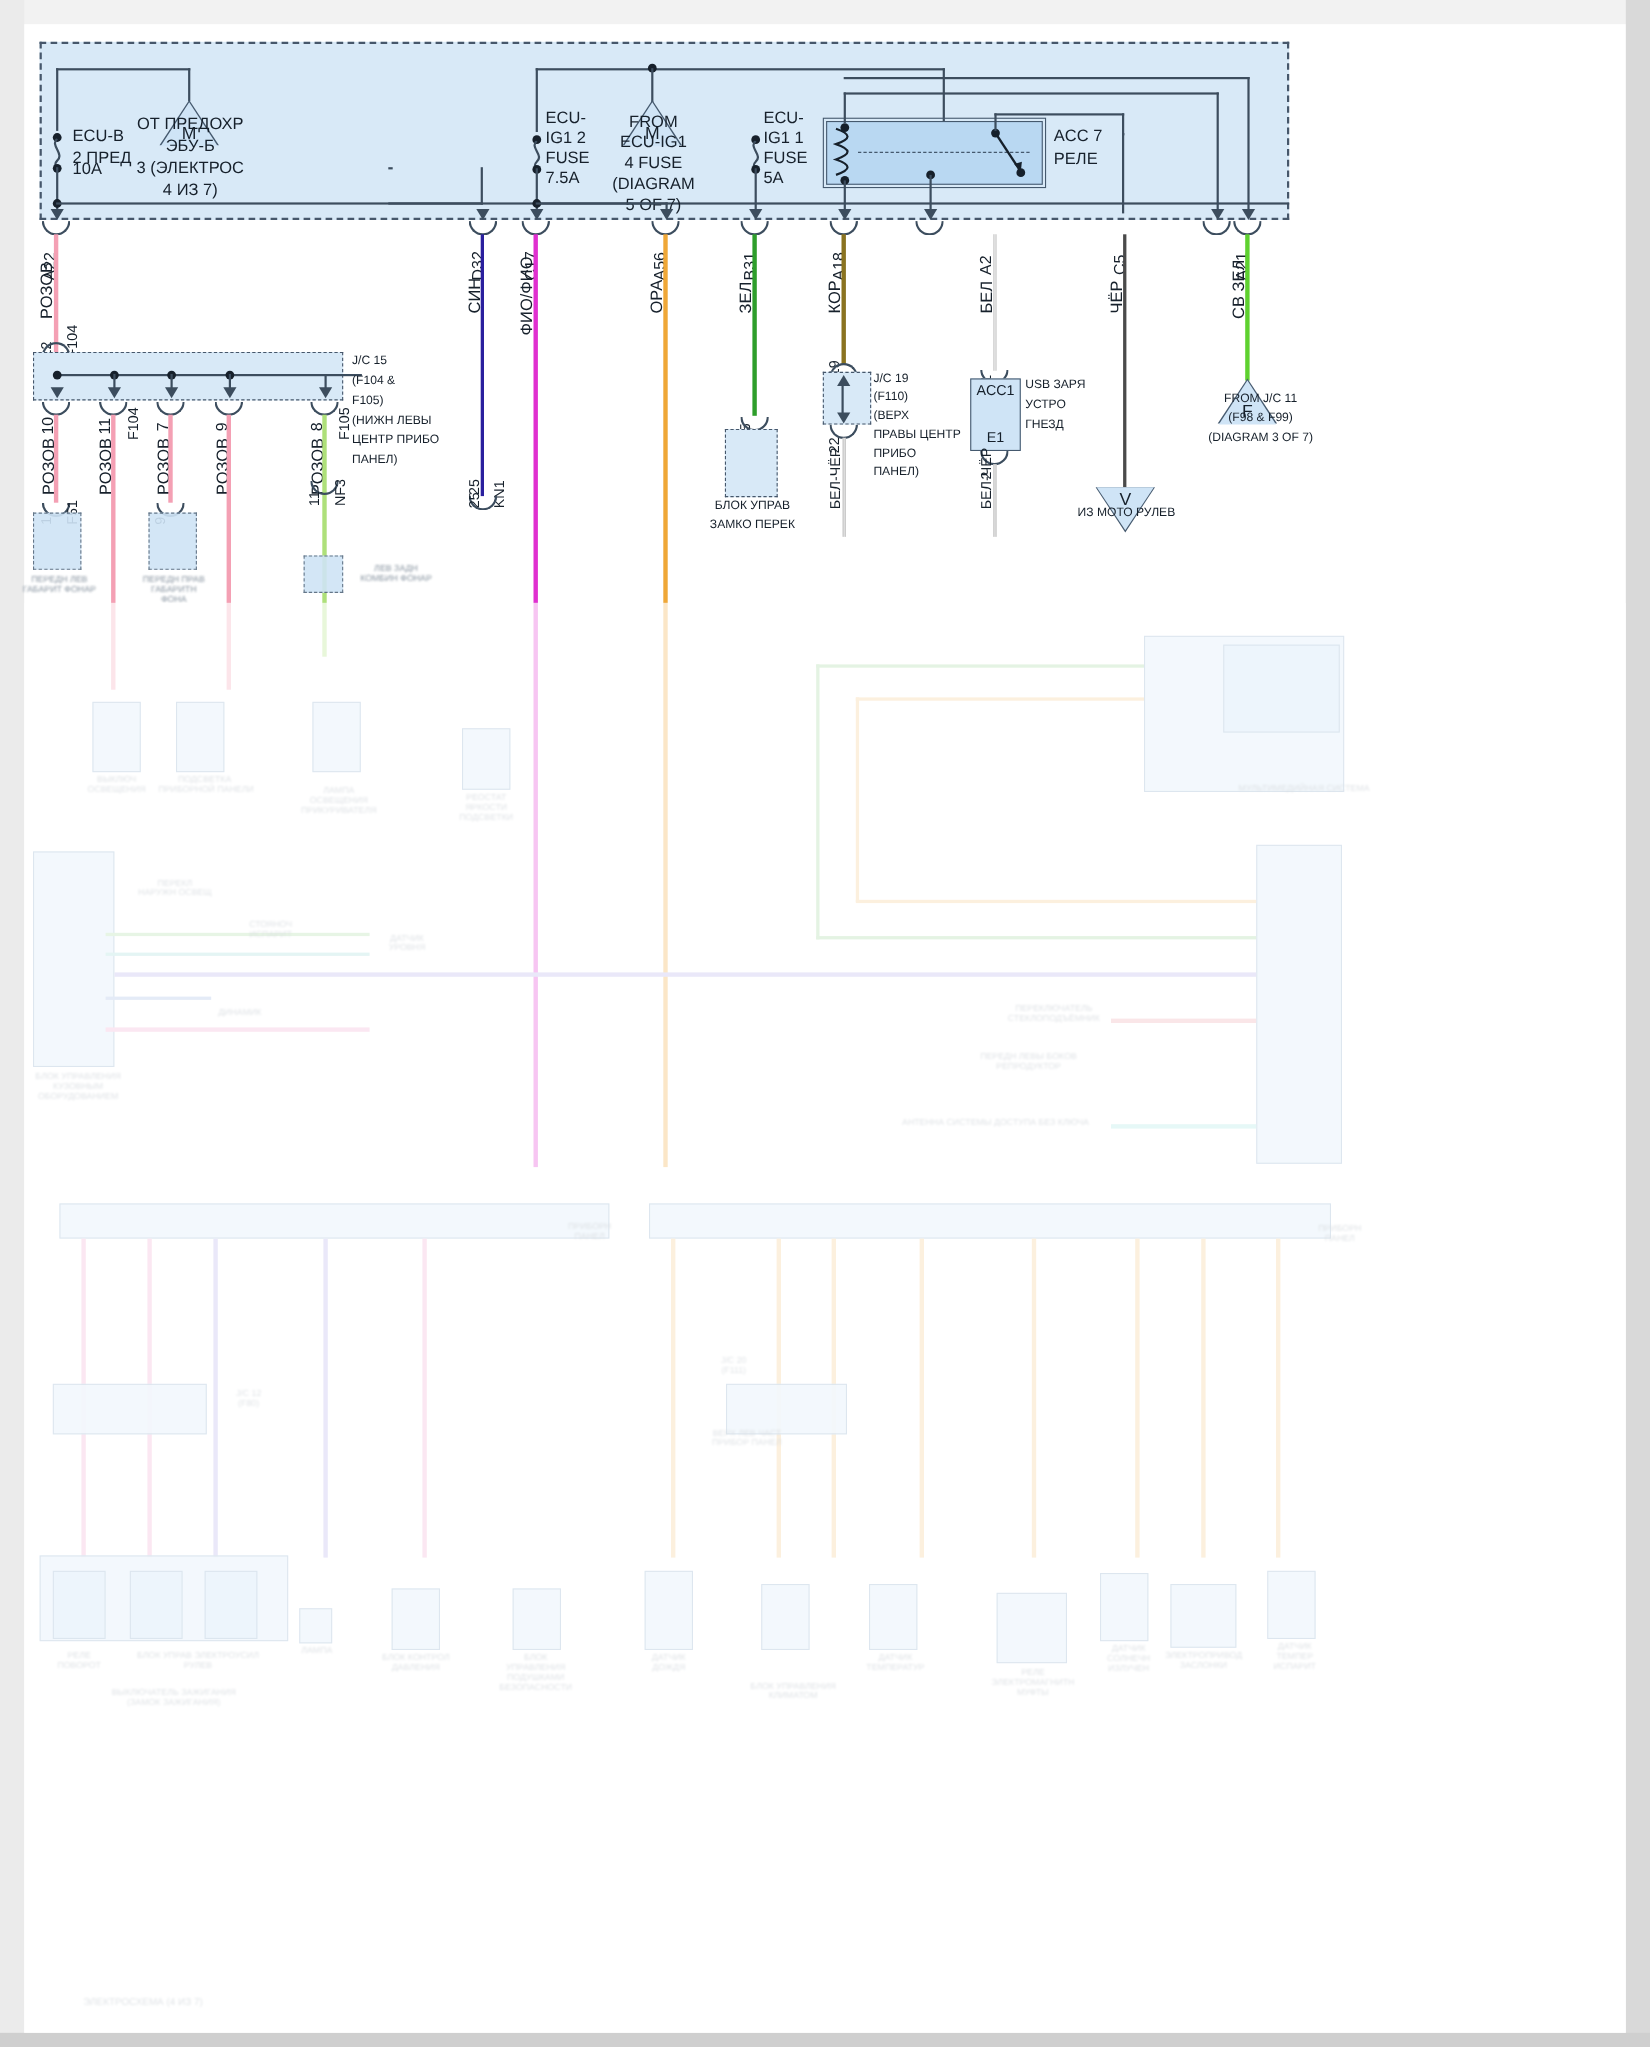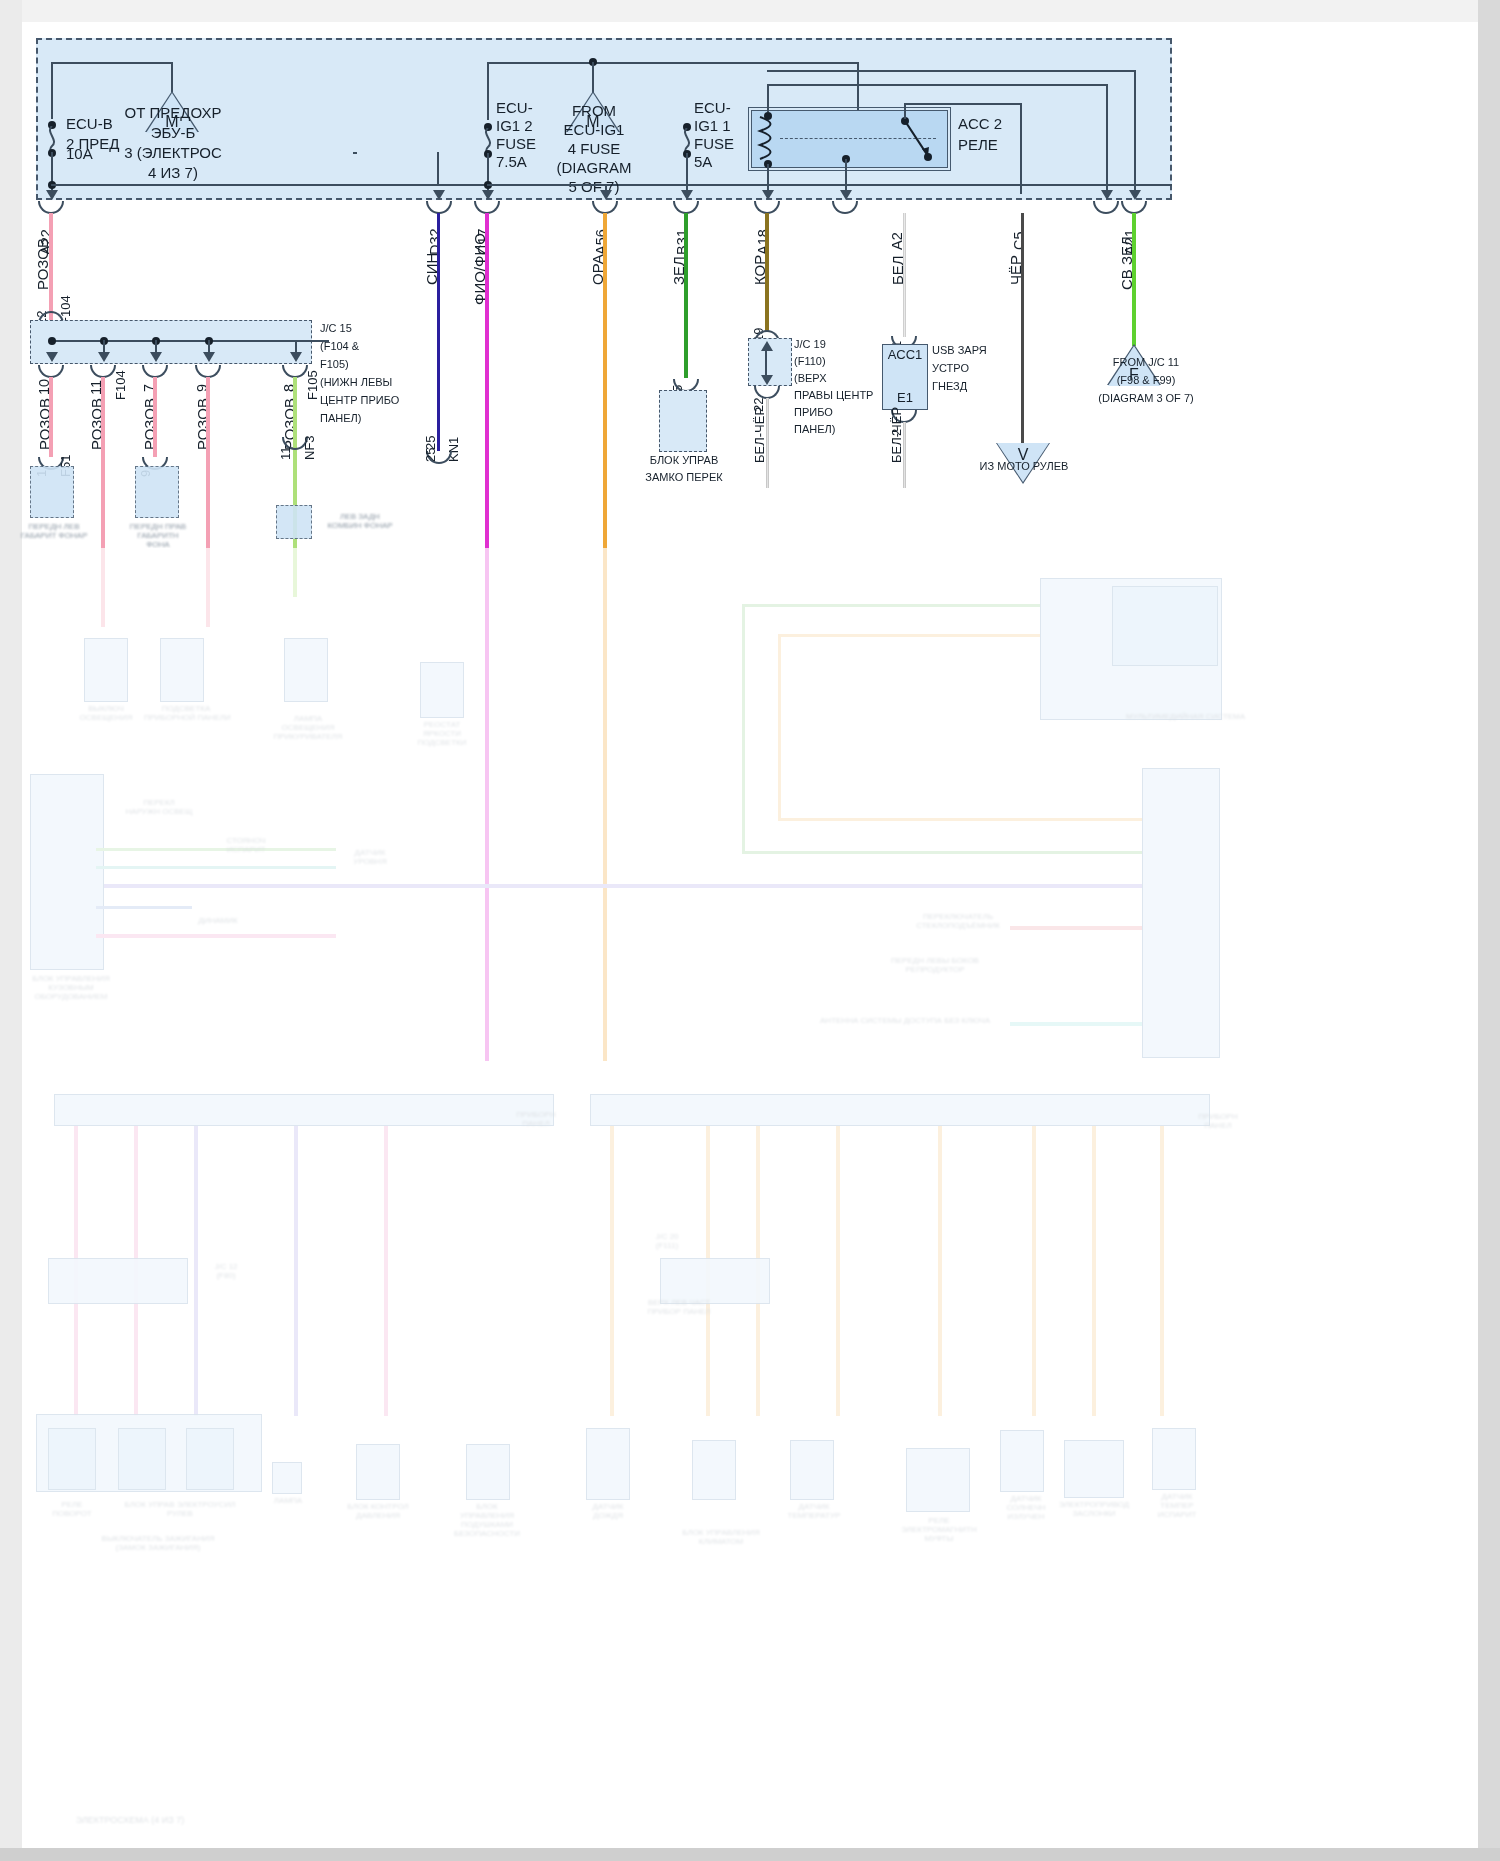--- a/index.html
+++ b/index.html
@@ -208,21 +208,21 @@
   <div class="dot" style="left:683px; top:150px;"></div>
   <div class="vline" style="left:686px; top:153px; height:41px;"></div>
   <div class="arrow-d" style="left:681px; top:190px;"></div>
   <div class="t" style="left:694px; top:99px;">ECU-</div>
   <div class="t" style="left:694px; top:117px;">IG1 1</div>
   <div class="t" style="left:694px; top:135px;">FUSE</div>
   <div class="t" style="left:694px; top:153px;">5A</div>
 
   <div class="solidbox" style="left:748px; top:107px; width:203px; height:64px; background:transparent;"></div>
   <div class="relay-inner" style="left:751px; top:110px; width:197px; height:58px;"></div>
-  <div class="t" style="left:958px; top:113px; line-height:21px; width:80px;">ACC 2
+  <div class="t" style="left:958px; top:113px; line-height:21px; width:80px;">ACC 7
 РЕЛЕ</div>
 
   <svg style="position:absolute; left:754px; top:115px; width:24px; height:48px;">
     <path d="M6 2 C 20 7, 20 11, 6 16 C 20 21, 20 25, 6 30 C 20 35, 20 39, 6 44" stroke="#16202b" stroke-width="2" fill="none"></path>
   </svg>
   <div class="dot" style="left:764px; top:112px;"></div>
   <div class="dot" style="left:764px; top:160px;"></div>
 
   <div style="position:absolute; left:780px; top:138px; width:156px; height:0; border-top:1.6px dashed #45596e;"></div>
 

